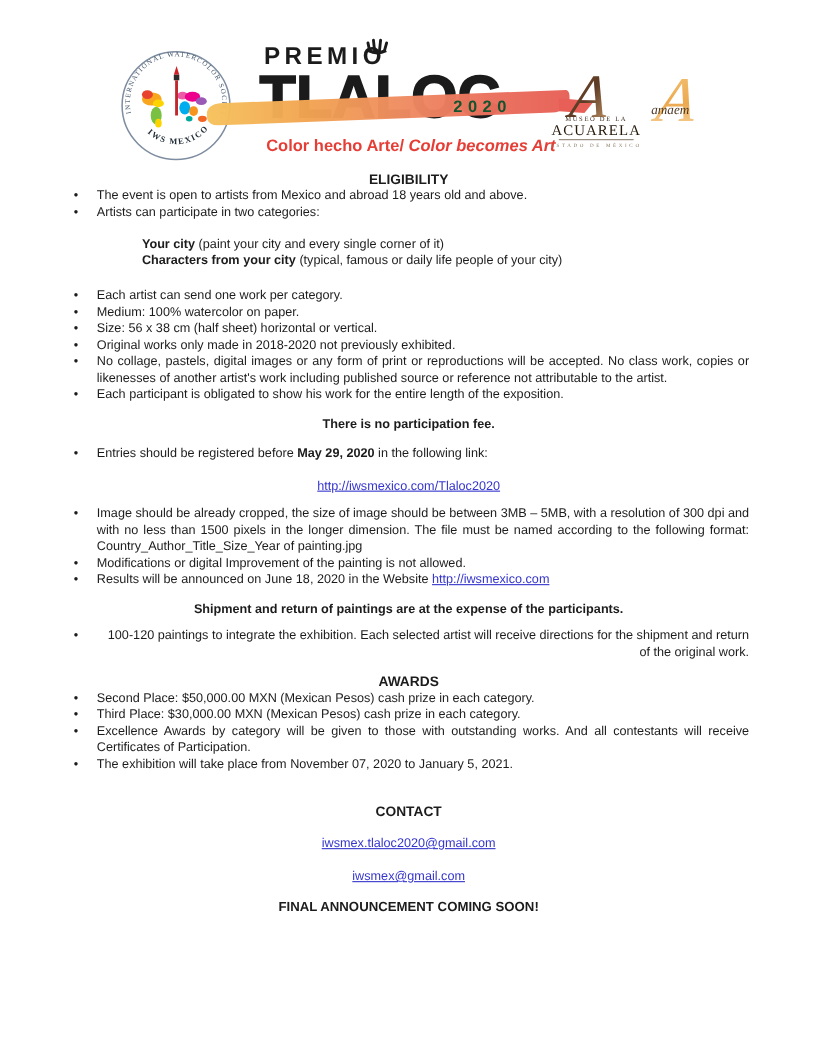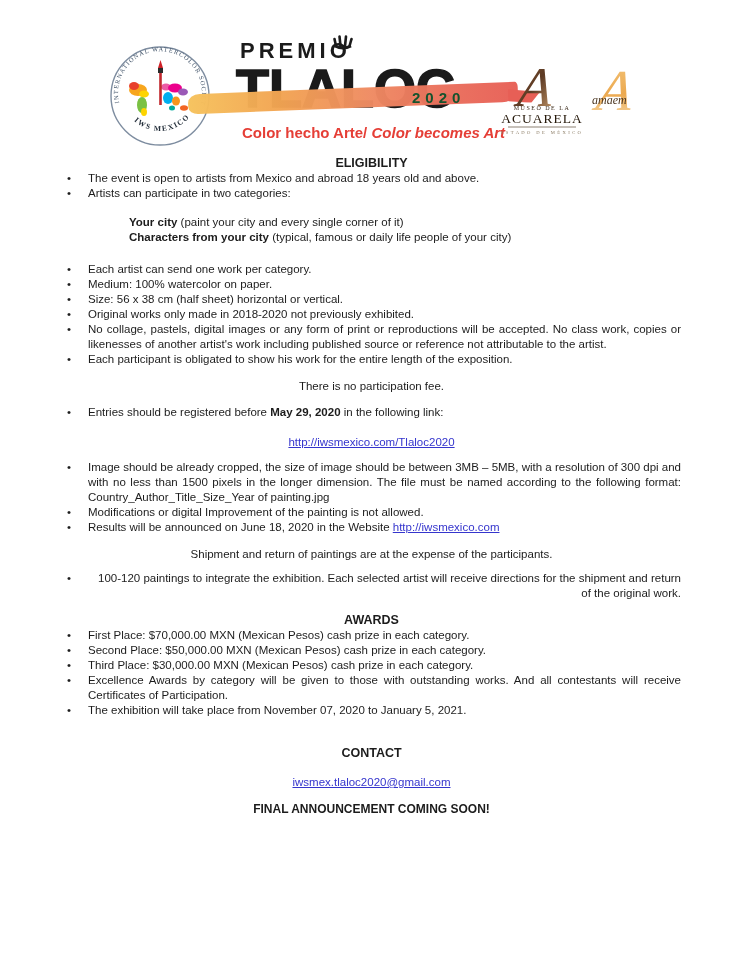--- a/index.html
+++ b/index.html
@@ -36,21 +36,21 @@
   
   .body-content { padding:0 61px 0 62px; font-size:11.5px; line-height:15px; }
   .section-heading { text-align:center; font-weight:bold; font-size:12.5px; }
   .h-elig { margin-top:8px; }
   ul.bullets { list-style:none; }
   ul.bullets li { position:relative; padding-left:26px; }
   ul.bullets li::before { content:"\2022"; position:absolute; left:5px; top:0; }
   .just { text-align:justify; }
   .categories { margin-top:14px; margin-left:67px; }
   .rules { margin-top:17px; }
-  .center-bold { text-align:center; font-weight:normal; }
+  .center-bold { text-align:center; font-weight:bold; }
   .fee { margin-top:12px; }
   .entries { margin-top:11px; }
   .reg-link { margin-top:15px; text-align:center; }
   a.doc-link { color:#3535cd; text-decoration:underline; }
   .image-rules { margin-top:10px; }
   .shipment { margin-top:12px; }
   .exhibition { margin-top:9px;text-align:right; }
   .h-awards { margin-top:12px; }
   .h-contact { margin-top:28px; }
   .email-line { text-align:center; }
@@ -196,29 +196,31 @@
 
     <p class="center-bold shipment">Shipment and return of paintings are at the expense of the participants.</p>
 
     <ul class="bullets exhibition">
       <li>100-120 paintings to integrate the exhibition. Each selected artist will receive directions for the shipment and return of the original work.</li>
     </ul>
 
     <div class="section-heading h-awards">AWARDS</div>
 
     <ul class="bullets">
-      <li>First Place: $70,000.00 MXN (Mexican Pesos) cash prize in each category.</li>
       <li>Second Place: $50,000.00 MXN (Mexican Pesos) cash prize in each category.</li>
       <li>Third Place: $30,000.00 MXN (Mexican Pesos) cash prize in each category.</li>
       <li class="just">Excellence Awards by category will be given to those with outstanding works. And all contestants will receive Certificates of Participation.</li>
       <li>The exhibition will take place from November 07, 2020 to January 5, 2021.</li>
     </ul>
 
     <div class="section-heading h-contact">CONTACT</div>
 
     <p class="email-line email-1">
       <a class="doc-link" href="#">iwsmex.tlaloc2020@gmail.com</a>
     </p>
+    <p class="email-line email-2">
+      <a class="doc-link" href="#">iwsmex@gmail.com</a>
+    </p>
 
     <p class="final-note">FINAL ANNOUNCEMENT COMING SOON!</p>
 
   </div>
 </div>
 
 </body></html>

